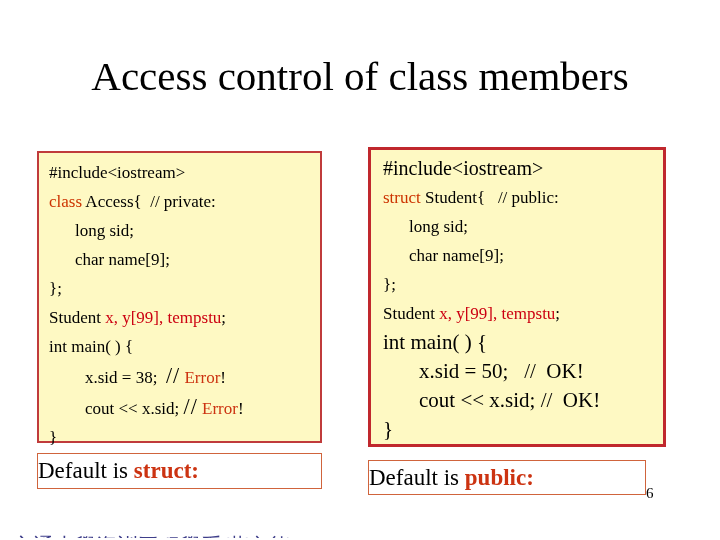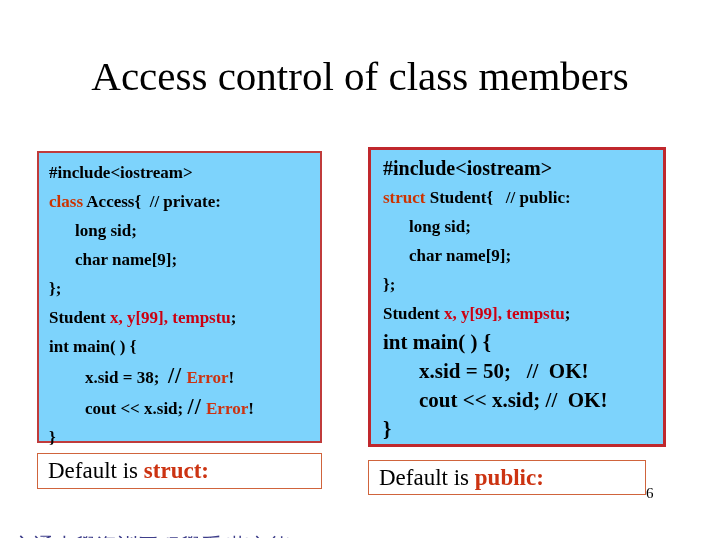--- a/index.html
+++ b/index.html
@@ -5,22 +5,22 @@
   html,body{margin:0;padding:0;background:#ffffff;}
   #slide{
     position:relative;width:720px;height:538px;background:#ffffff;
     font-family:"Liberation Serif", serif;overflow:hidden;
   }
   .title{
     position:absolute;top:50px;left:0;width:720px;text-align:center;
     font-size:41px;color:#000;line-height:52px;white-space:nowrap;
   }
   .codebox{
-    position:absolute;box-sizing:border-box;background:#7dd3fc;
-    font-weight:bold;color:#000;
+    position:absolute;box-sizing:border-box;background:#fef9c3;
+    font-weight:normal;color:#000;
   }
   #left-code-box{
     left:37px;top:151px;width:285px;height:292px;
     border:2px solid var(--box-border-red);padding:5px 0 0 10px;
   }
   #right-code-box{
     left:368px;top:147px;width:298px;height:300px;
     border:3px solid var(--box-border-strong);padding:4px 0 0 12px;
   }
   .cl{white-space:pre;line-height:29px;}
@@ -31,21 +31,21 @@
   .ind1{padding-left:26px;}
   .ind2{padding-left:36px;}
   .seg-plain{color:#000;}
   .seg-keyword{color:var(--keyword-red);}
   .seg-red{color:var(--decl-red);}
   .seg-error{color:var(--error-red);}
   .seg-slash{color:#000;font-size:1.3em;letter-spacing:1px;}
   .labelbox{
     position:absolute;box-sizing:border-box;background:#ffffff;
     border:1px solid var(--label-border-orange);
-    font-size:23px;color:#000;padding-left:10px;
+    font-size:23px;color:#000;
     display:flex;align-items:center;white-space:pre;
   }
   #left-label{left:37px;top:453px;width:285px;height:36px;}
   #right-label{left:368px;top:460px;width:278px;height:35px;}
   .labelbox .hl{font-weight:bold;color:var(--error-red);}
   .footer{
     position:absolute;left:12px;top:532px;font-size:21px;
     color:var(--footer-blue);white-space:nowrap;
   }
   .pagenum{

